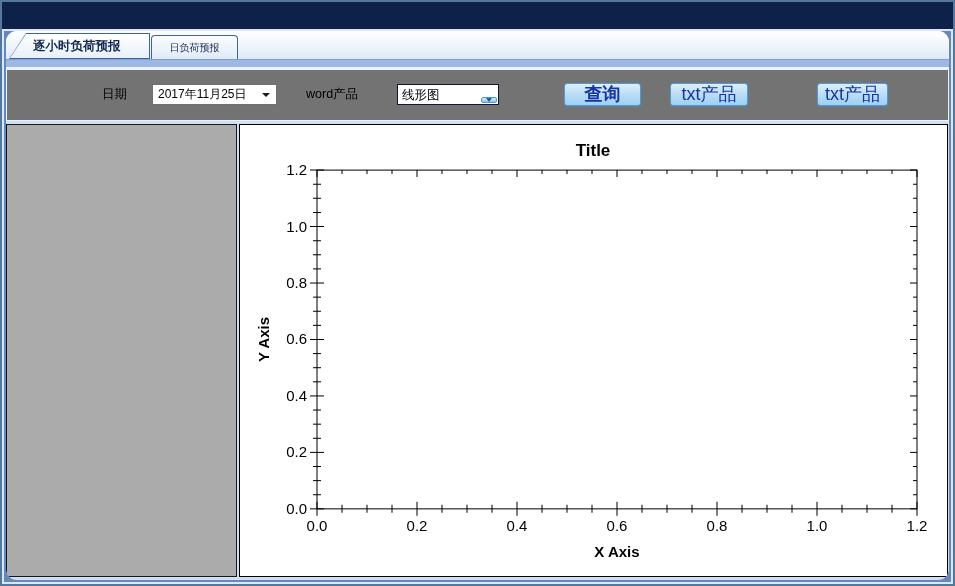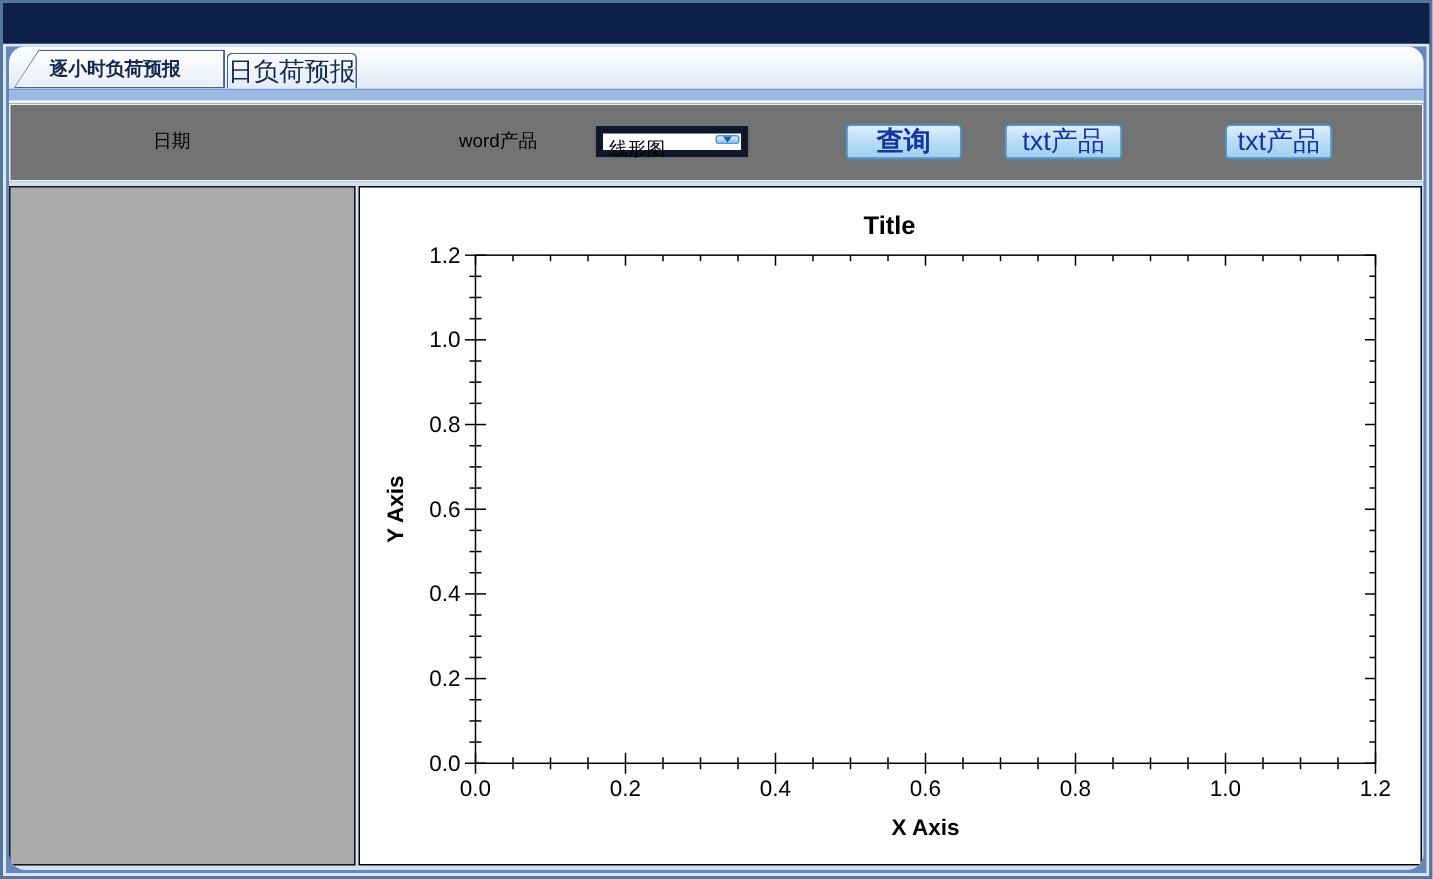--- a/index.html
+++ b/index.html
@@ -44,41 +44,41 @@
   .tab-sel .tab-border { position: absolute; inset: 0; background: #44629f;
     clip-path: polygon(17px 0, 100% 0, 100% 100%, 0 100%); }
   .tab-sel .tab-fill { position: absolute; inset: 1px; background: linear-gradient(180deg,#ffffff,#e8effb);
     clip-path: polygon(16px 0, 100% 0, 100% 100%, 0 100%); }
   .tab-sel .tab-label { position: absolute; inset: 0; padding-left: 24px; display: flex; align-items: center;
     font-size: 12.5px; font-weight: bold; color: #14284e; }
   .tab-plain { position: absolute; left: 145px; bottom: 0; width: 87px; height: 24px;
     border: 1px solid #44629f; border-bottom: none; border-radius: 4px 4px 0 0;
     background: linear-gradient(180deg,#fbfdff,#e0eaf7);
     display: flex; align-items: center; justify-content: center;
-    font-size: 17px; color: #14284e; }
+    font-size: 10px; color: #14284e; }
 
   .bluestrip { height: 8px; background: #9db9e3; border-top: 1px solid #7f9fd0; flex: none; }
   .lightline { height: 2px; background: #eef4fd; flex: none; }
 
   
   .toolbar { position: relative; height: 52px; flex: none; background: #737373;
     box-shadow: inset 0 0 0 1px #e9f1fd; }
   .tb-label { position: absolute; top: 15px; height: 21px; line-height: 21px;
     font-size: 12.5px; color: #000; }
   .lbl-date { left: 96px; }
   .lbl-type { left: 300px; }
 
   .datepicker { position: absolute; left: 146px; top: 15px; width: 125px; height: 21px;
     background: #fff; border: 1px solid #6f6f6f; display: flex; align-items: center; cursor: default; }
   .datepicker .dp-value { flex: 1; font-size: 12px; padding-left: 5px; color: #000; white-space: nowrap; }
   .tri-down-dark { width: 0; height: 0; border-left: 4px solid transparent; border-right: 4px solid transparent;
     border-top: 4px solid #1c1c1c; margin-right: 6px; }
 
   .combobox { position: absolute; left: 391px; top: 15px; width: 102px; height: 21px;
-    background: #fff; border: 5px solid #0f172a; display: flex; align-items: flex-start; cursor: default; }
+    background: #fff; border: 1px solid #0f172a; display: flex; align-items: flex-end; cursor: default; }
   .combobox .cb-value { flex: 1; font-size: 12.5px; padding: 2px 0 0 4px; color: #000; white-space: nowrap; }
   .combo-btn { width: 16px; margin: 1px; border: 1px solid #4d9bd5; border-radius: 2px;
     background: linear-gradient(180deg,#ddeefb 0%,#b5d9f4 50%,#8fc1ee 100%);
     display: flex; align-items: center; justify-content: center; }
   .tri-down-blue { width: 0; height: 0; border-left: 3.5px solid transparent; border-right: 3.5px solid transparent;
     border-top: 4px solid #1a5fa0; }
 
   .tb-btn { position: absolute; top: 14px; height: 23px; border: 1px solid #4d9bd5; border-radius: 3px;
     background: linear-gradient(180deg,#dceefb 0%,#b7dbf6 55%,#9fd0f2 100%);
     color: #1535a0; font-size: 18px; text-align: center; line-height: 21px;
@@ -116,20 +116,24 @@
         <div class="tab-plain">
           <span>日负荷预报</span>
         </div>
       </div>
 
       <div class="bluestrip"></div>
       <div class="lightline"></div>
 
       <div class="toolbar">
         <span class="tb-label lbl-date">日期</span>
+        <div class="datepicker">
+          <span class="dp-value">2017年11月25日</span>
+          <span class="tri-down-dark"></span>
+        </div>
         <span class="tb-label lbl-type">word产品</span>
         <div class="combobox">
           <span class="cb-value">线形图</span>
           <div class="combo-btn">
             <span class="tri-down-blue"></span>
           </div>
         </div>
         <div class="tb-btn btn-query">查询</div>
         <div class="tb-btn btn-word">txt产品</div>
         <div class="tb-btn btn-txt">txt产品</div>

